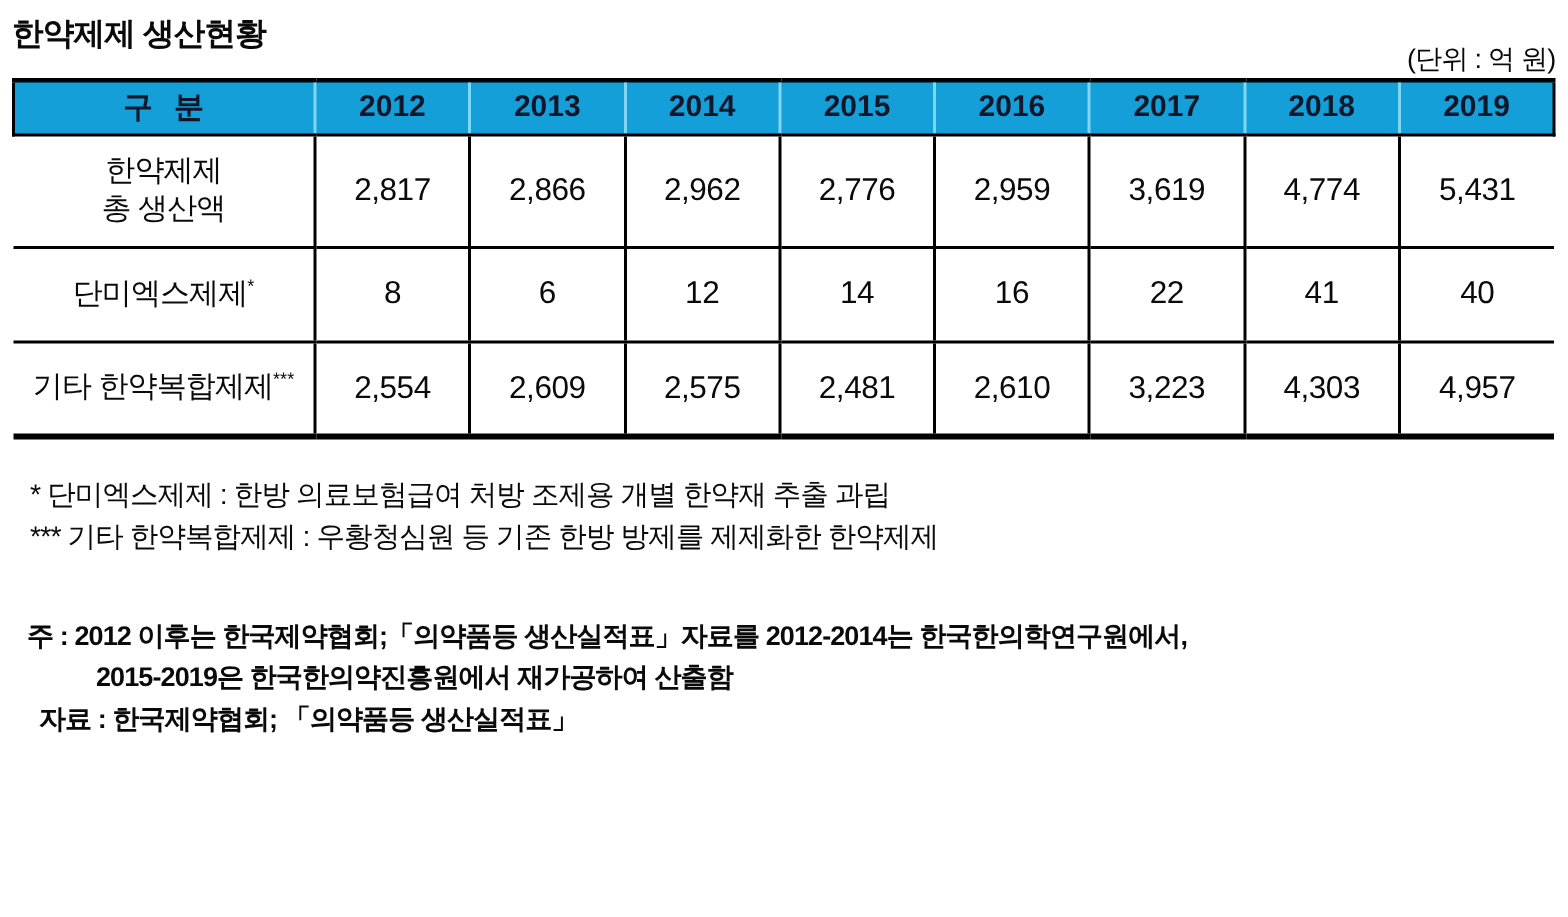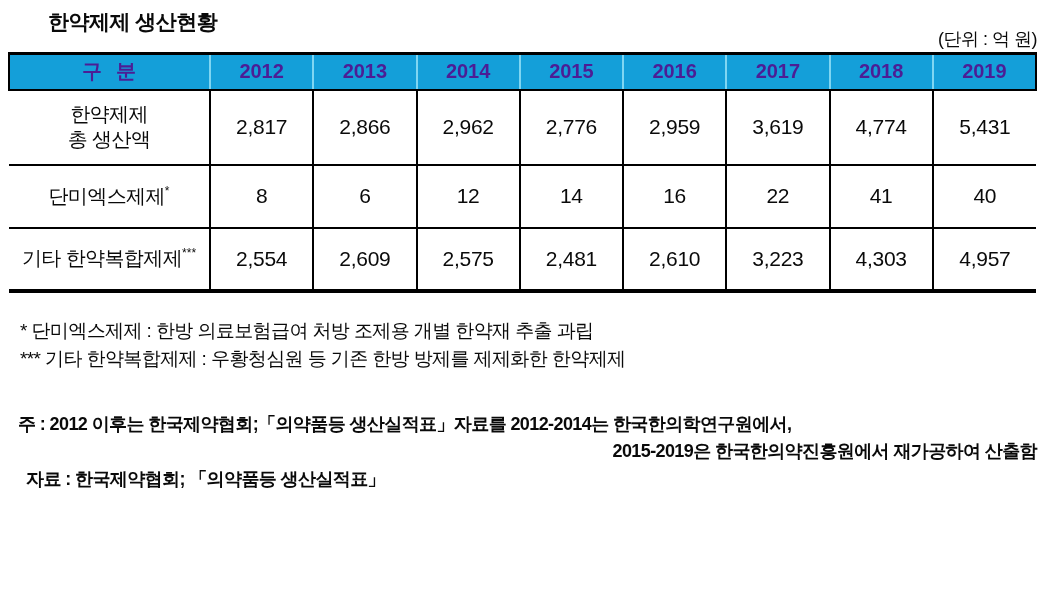--- a/index.html
+++ b/index.html
@@ -9,34 +9,34 @@
     --text:#0a0a0a;
   }
   *{box-sizing:border-box;}
   html,body{margin:0;padding:0;}
   body{
     width:1045px;height:611px;overflow:hidden;background:#ffffff;
     font-family:"Liberation Sans","DejaVu Sans",sans-serif;color:var(--text);
   }
   .page{padding:6px 8px 0 8px;width:1045px;}
 
-  .header-block{position:relative;height:46px;margin-left:40px;}
+  .header-block{position:relative;height:46px;}
   .doc-title{
     position:absolute;left:0;top:2px;font-size:21px;font-weight:700;
     letter-spacing:-0.5px;white-space:nowrap;
   }
   .unit-label{
     position:absolute;right:0;bottom:1px;font-size:18px;letter-spacing:-0.5px;
     white-space:nowrap;
   }
 
   table.prod{border-collapse:collapse;table-layout:fixed;width:1029px;}
   table.prod col.cat{width:201px;}
   table.prod thead th{
-    background:var(--header-bg);color:#4c1d95;font-size:20px;font-weight:700;
+    background:var(--header-bg);color:#0f172a;font-size:20px;font-weight:700;
     height:36px;padding:0;text-align:center;
     border-top:3px solid var(--border);
     border-bottom:2px solid var(--border);
     border-left:2px solid var(--header-sep);
   }
   table.prod thead th.cat{border-left:2px solid var(--border);white-space:pre;letter-spacing:1px;}
   table.prod thead th:last-child{border-right:2px solid var(--border);}
   table.prod tbody td{
     text-align:center;vertical-align:middle;font-size:21px;padding:0;
     border-left:2px solid var(--border);
@@ -52,21 +52,21 @@
   .lbl-line{line-height:1.25;}
   sup.marker{font-size:12px;letter-spacing:0;vertical-align:super;line-height:0;}
 
   .footnotes{margin-top:24px;padding-left:12px;font-size:19px;line-height:28px;
     letter-spacing:-0.6px;}
   .footnotes div{white-space:nowrap;}
 
   .notes{margin-top:38px;padding-left:10px;font-size:18px;font-weight:700;
     line-height:27px;letter-spacing:-0.6px;}
   .notes div{white-space:nowrap;}
-  .note-cont{padding-left:46px;text-align:right;}
+  .note-cont{padding-left:46px;}
   .note-source{padding-left:8px;margin-top:1px;}
 </style>
 </head>
 <body>
 
 <div class="page">
 
   <div class="header-block">
     <div class="doc-title">한약제제 생산현황</div>
     <div class="unit-label">(단위 : 억 원)</div>

